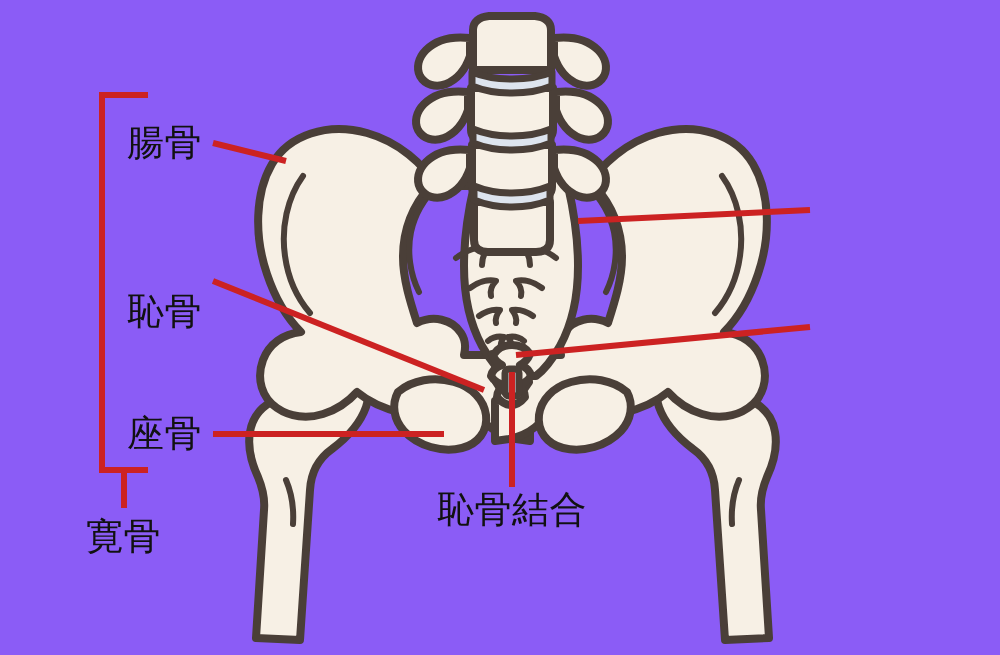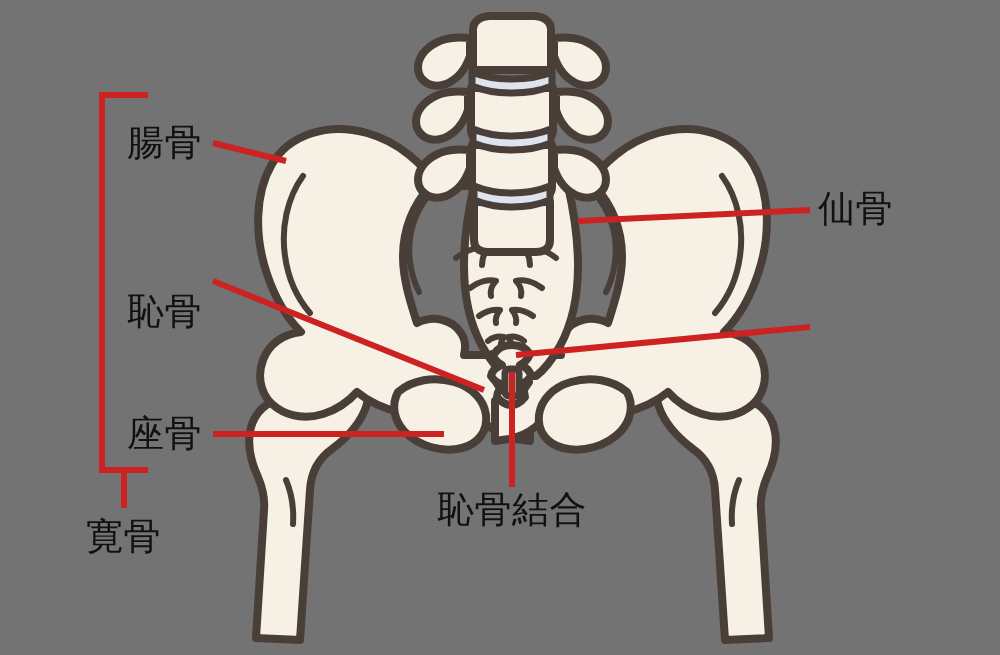--- a/index.html
+++ b/index.html
@@ -8,21 +8,21 @@
     padding: 0;
     background: #ffffff;
   }
   body {
     font-family: "DejaVu Sans", "Liberation Sans", sans-serif;
   }
   #stage {
     position: relative;
     width: 1000px;
     height: 655px;
-    background: #737373;
+    background: #8b5cf6;
     overflow: hidden;
   }
   #figure {
     position: absolute;
     left: 0;
     top: 0;
     width: 1000px;
     height: 655px;
   }
   .lbl {
@@ -313,18 +313,17 @@
   </svg>
 
   <div class="lbl" id="lbl-ilium">腸骨</div>
 
   <div class="lbl" id="lbl-pubis">恥骨</div>
 
   <div class="lbl" id="lbl-ischium">座骨</div>
 
   <div class="lbl" id="lbl-hipbone">寛骨</div>
 
-  <div class="lbl" id="lbl-sacrum">仙骨</div>
 
 
   <div class="lbl" id="lbl-symphysis">恥骨結合</div>
 
 </div>
 
 </body></html>

